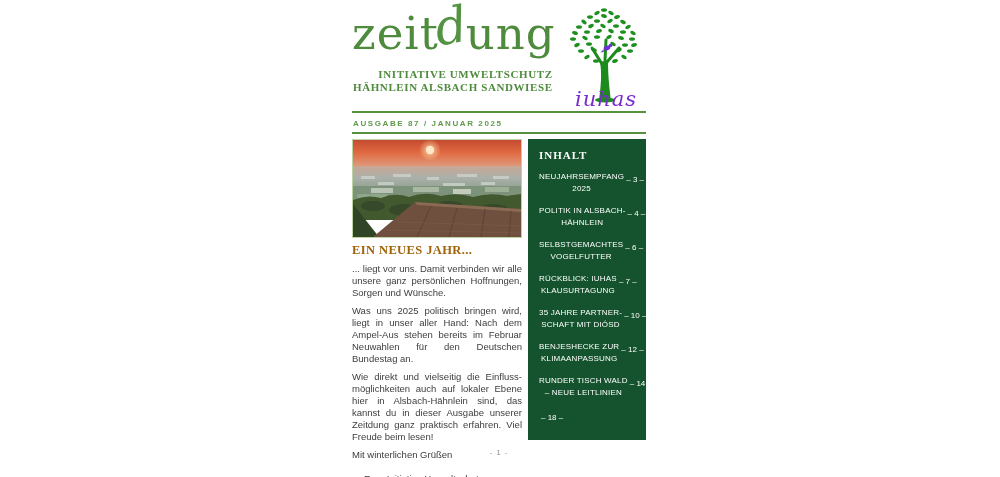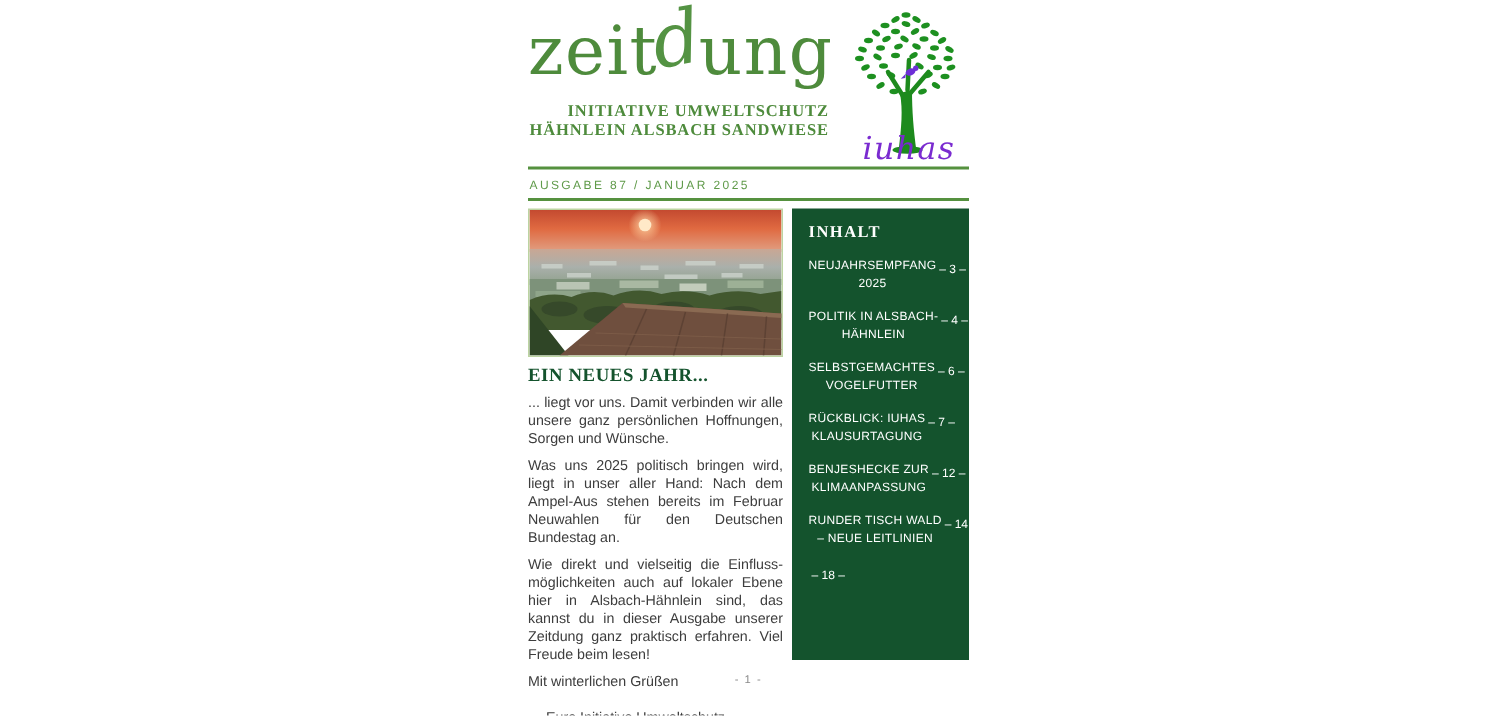--- a/index.html
+++ b/index.html
@@ -25,35 +25,35 @@
     line-height:12.5px;color:#4e8b3c;letter-spacing:0.6px;white-space:nowrap;text-align:right;
   }
   .logo{position:absolute;top:4px;left:214px;width:76px;height:106px;}
 
   
   .rule{position:absolute;left:0;width:294px;height:2px;background:#55913f;}
   .rule-top{top:111px;}
   .rule-bottom{top:132px;}
   .issue-line{
     position:absolute;top:119px;left:1px;
-    font-size:8px;font-weight:normal;letter-spacing:1.6px;color:#5f9a49;white-space:nowrap;
+    font-size:8px;font-weight:bold;letter-spacing:1.6px;color:#5f9a49;white-space:nowrap;
   }
 
   
   .photo{
     position:absolute;top:139px;left:0;width:168px;height:97px;
     border:1px solid #bcd4a2;
   }
   .photo svg{display:block;}
 
   
   .article{position:absolute;top:243px;left:0;width:170px;}
   .article-heading{
     font-family:"Liberation Serif",serif;font-weight:bold;font-size:12.5px;
-    color:#14532d;letter-spacing:0.4px;margin:0 0 5px 0;
+    color:#a16207;letter-spacing:0.4px;margin:0 0 5px 0;
   }
   .article p{
     margin:0 0 6px 0;font-size:9.5px;line-height:12px;color:#3d3d3d;
     text-align:justify;
   }
   .article .closing{margin:4px 0 1px 0;font-size:9.5px;color:#3d3d3d;}
   .article .signature{margin:12px;font-size:9.5px;color:#3d3d3d;text-align:left;}
 
   
   .toc{
@@ -254,20 +254,27 @@
   </div>
 
   <div class="toc-item">
     <div class="lbl">
       <div class="l1">RÜCKBLICK: IUHAS</div>
       <div class="l2">KLAUSURTAGUNG</div>
     </div>
     <div class="pg">– 7 –</div>
   </div>
 
+  <div class="toc-item">
+    <div class="lbl">
+      <div class="l1">35 JAHRE PARTNER-</div>
+      <div class="l2">SCHAFT MIT DIÓSD</div>
+    </div>
+    <div class="pg">– 10 –</div>
+  </div>
 
   <div class="toc-item">
     <div class="lbl">
       <div class="l1">BENJESHECKE ZUR</div>
       <div class="l2">KLIMAANPASSUNG</div>
     </div>
     <div class="pg">– 12 –</div>
   </div>
 
   <div class="toc-item">

